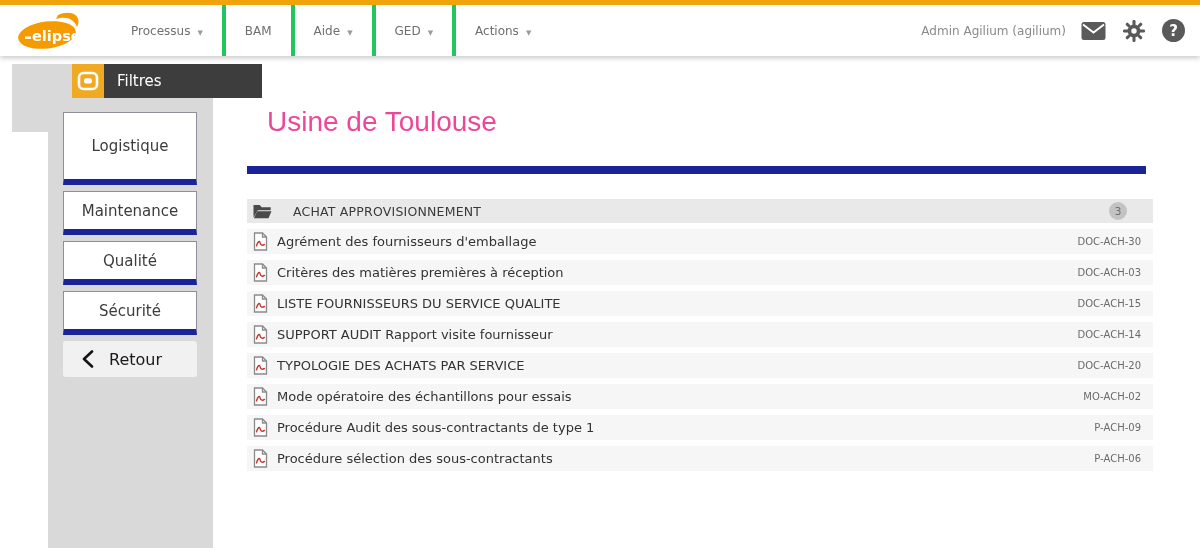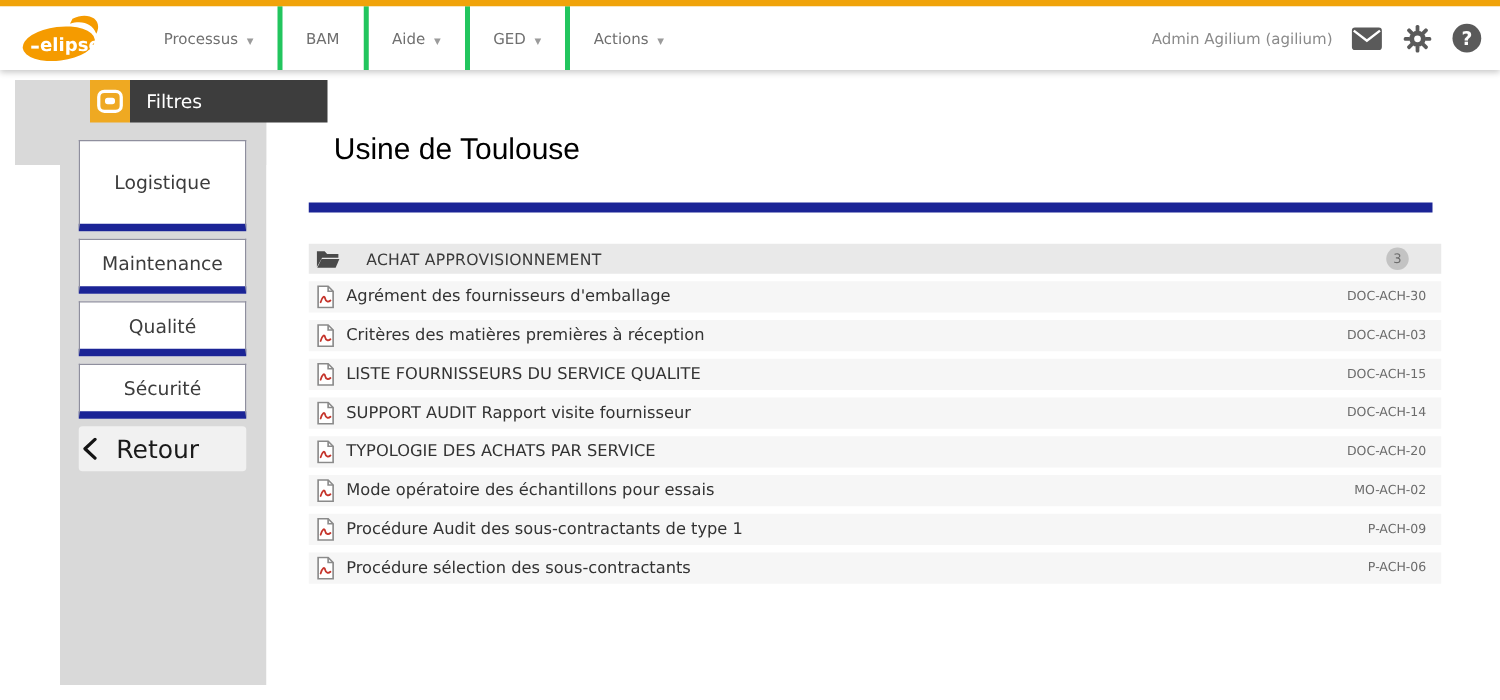--- a/index.html
+++ b/index.html
@@ -39,28 +39,28 @@
   .filter-buttons { position:absolute; left:63px; top:112px; width:134px; z-index:2; }
   .filter-btn {
     display:block; width:134px; background:#ffffff; border:1px solid #8f8f9e;
     border-bottom:6px solid #1B2496; color:#3c3c3c; font-size:15px;
     font-family:"DejaVu Sans", sans-serif; cursor:pointer; margin-bottom:6px;
   }
   .filter-btn.tall  { height:73px; }
   .filter-btn.short { height:44px; }
   .back-btn {
     display:flex; align-items:center; gap:15px; width:134px; height:36px; margin-top:0px;
-    background:#f1f1f1; border:none; border-radius:3px; padding-left:2px;
-    font-size:20px; color:#1a1a1a; font-family:"DejaVu Sans", sans-serif; cursor:pointer;
+    background:#f1f1f1; border:none; border-radius:3px; padding-left:18px;
+    font-size:16px; color:#1a1a1a; font-family:"DejaVu Sans", sans-serif; cursor:pointer;
   }
 
   
   .main { position:absolute; left:247px; top:56px; width:906px; }
   .page-title { font-family:"Liberation Sans", sans-serif; font-weight:400;
-    font-size:24px; color:#000000; margin:50px 0 0 20px; }
+    font-size:28px; color:#ec4899; margin:50px 0 0 20px; }
   .divider { width:899px; height:8px; background:#1B2496; margin-top:28px; }
   .doc-list { margin-top:25px; }
   .cat-row {
     height:24px; background:#E9E9E9; display:flex; align-items:center;
     padding:0 26px 0 6px; margin-bottom:6px; cursor:pointer;gap:12px;
   }
   .cat-icon { margin-right:9px; display:flex; }
   .cat-label { font-size:12.5px; color:#3a3a3a; letter-spacing:.2px; }
   .badge {
     margin-left:auto; width:18px; height:18px; border-radius:50%; background:#C3C3C3;

